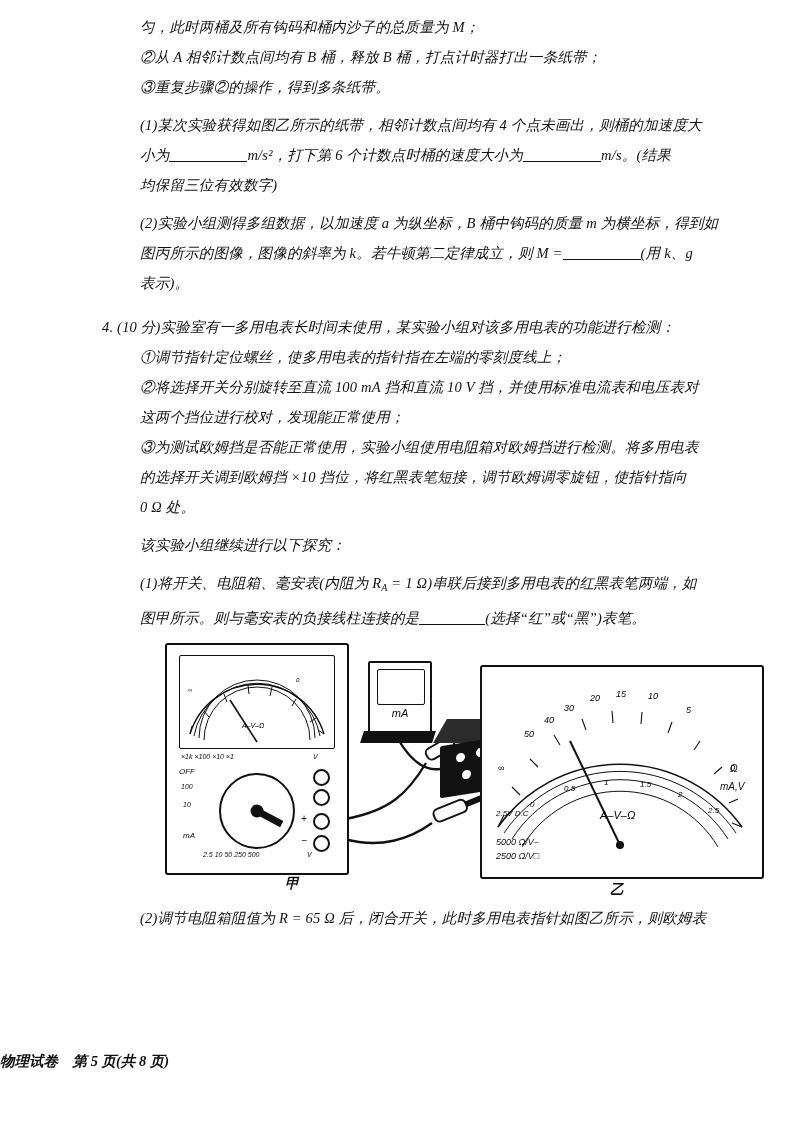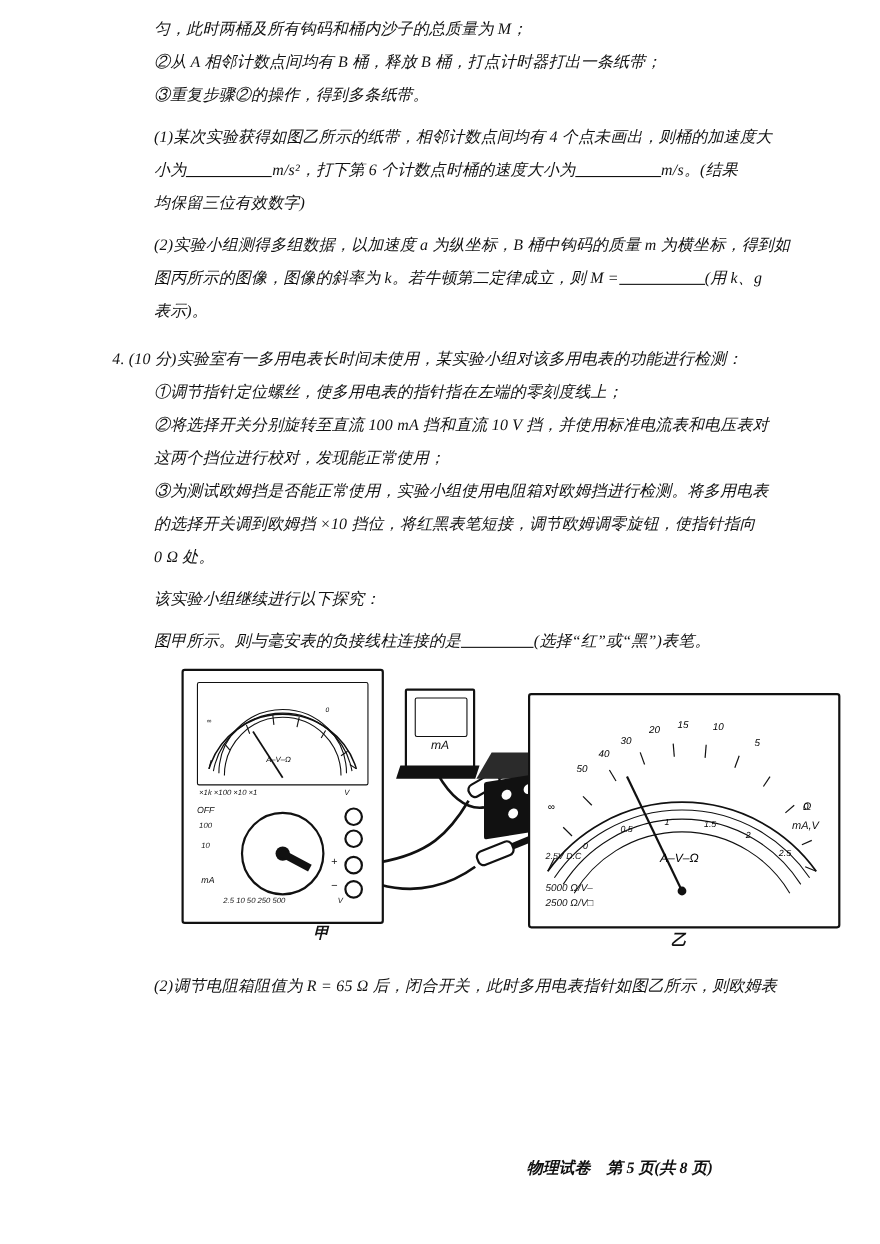--- a/index.html
+++ b/index.html
@@ -98,21 +98,21 @@
   
   svg.wires{position:absolute;left:0;top:0;overflow:visible;}
 
   
   .meter2{
     position:absolute;left:340px;top:22px;width:280px;height:210px;
     border:2.5px solid #111;border-radius:3px;background:#fff;
   }
 
   .footer{
-    position:absolute;left:0;right:0;bottom:60px;text-align:right;
+    position:absolute;left:0;right:17px;bottom:60px;text-align:left;
     font-size:14.5px;font-weight:bold;
   }
   .footer .ft{display:inline-block;}
 </style>
 </head>
 <body>
 
 <div class="page">
 
   <div class="line blk ind1">匀，此时两桶及所有钩码和桶内沙子的总质量为 M；</div>
@@ -145,20 +145,23 @@
   <div class="line blk ind1">②将选择开关分别旋转至直流 100 mA 挡和直流 10 V 挡，并使用标准电流表和电压表对</div>
   <div class="line blk ind1">这两个挡位进行校对，发现能正常使用；</div>
   <div class="line blk ind1">③为测试欧姆挡是否能正常使用，实验小组使用电阻箱对欧姆挡进行检测。将多用电表</div>
   <div class="line blk ind1">的选择开关调到欧姆挡 ×10 挡位，将红黑表笔短接，调节欧姆调零旋钮，使指针指向</div>
   <div class="line blk ind1">0 Ω 处。</div>
 
   <div class="gap8"></div>
   <div class="line blk ind1">该实验小组继续进行以下探究：</div>
   <div class="gap8"></div>
 
+  <div class="line blk ind1">
+    <span>(1)将开关、电阻箱、毫安表(内阻为 R</span><span class="sub">A</span><span> = 1 Ω)串联后接到多用电表的红黑表笔两端，如</span>
+  </div>
   <div class="line blk ind3">
     <span>图甲所示。则与毫安表的负接线柱连接的是</span><span class="blank sm"></span><span>(选择“红”或“黑”)表笔。</span>
   </div>
 
   <div class="figwrap">
 
     <svg class="wires" width="700" height="260">
       <path d="M205 196 C 240 206, 270 196, 292 180" stroke="#111" stroke-width="2.4" fill="none"></path>
       <path d="M205 176 C 250 168, 268 150, 286 120" stroke="#111" stroke-width="2.4" fill="none"></path>
       <path d="M258 96 C 272 120, 286 128, 300 126" stroke="#111" stroke-width="2.4" fill="none"></path>
@@ -277,18 +280,18 @@
       <div class="tinytext" style="left:238px;top:114px;font-size:10px;">mA,V</div>
       <div class="tinytext" style="left:14px;top:142px;font-size:8px;">2.5V D.C</div>
       <div class="tinytext" style="left:14px;top:170px;font-size:9px;">5000  Ω/V–</div>
       <div class="tinytext" style="left:14px;top:184px;font-size:9px;">2500  Ω/V□</div>
     </div>
 
     <div class="figcap cap-jia">甲</div>
     <div class="figcap cap-yi">乙</div>
   </div>
 
-  <div class="line blk ind1" style="margin-top:14px;">(2)调节电阻箱阻值为 R = 65 Ω 后，闭合开关，此时多用电表指针如图乙所示，则欧姆表</div>
+  <div class="line blk ind1" style="">(2)调节电阻箱阻值为 R = 65 Ω 后，闭合开关，此时多用电表指针如图乙所示，则欧姆表</div>
 
   <div class="footer">
     <span class="ft">物理试卷　第 5 页(共 8 页)</span>
   </div>
 </div>
 
 </body></html>

